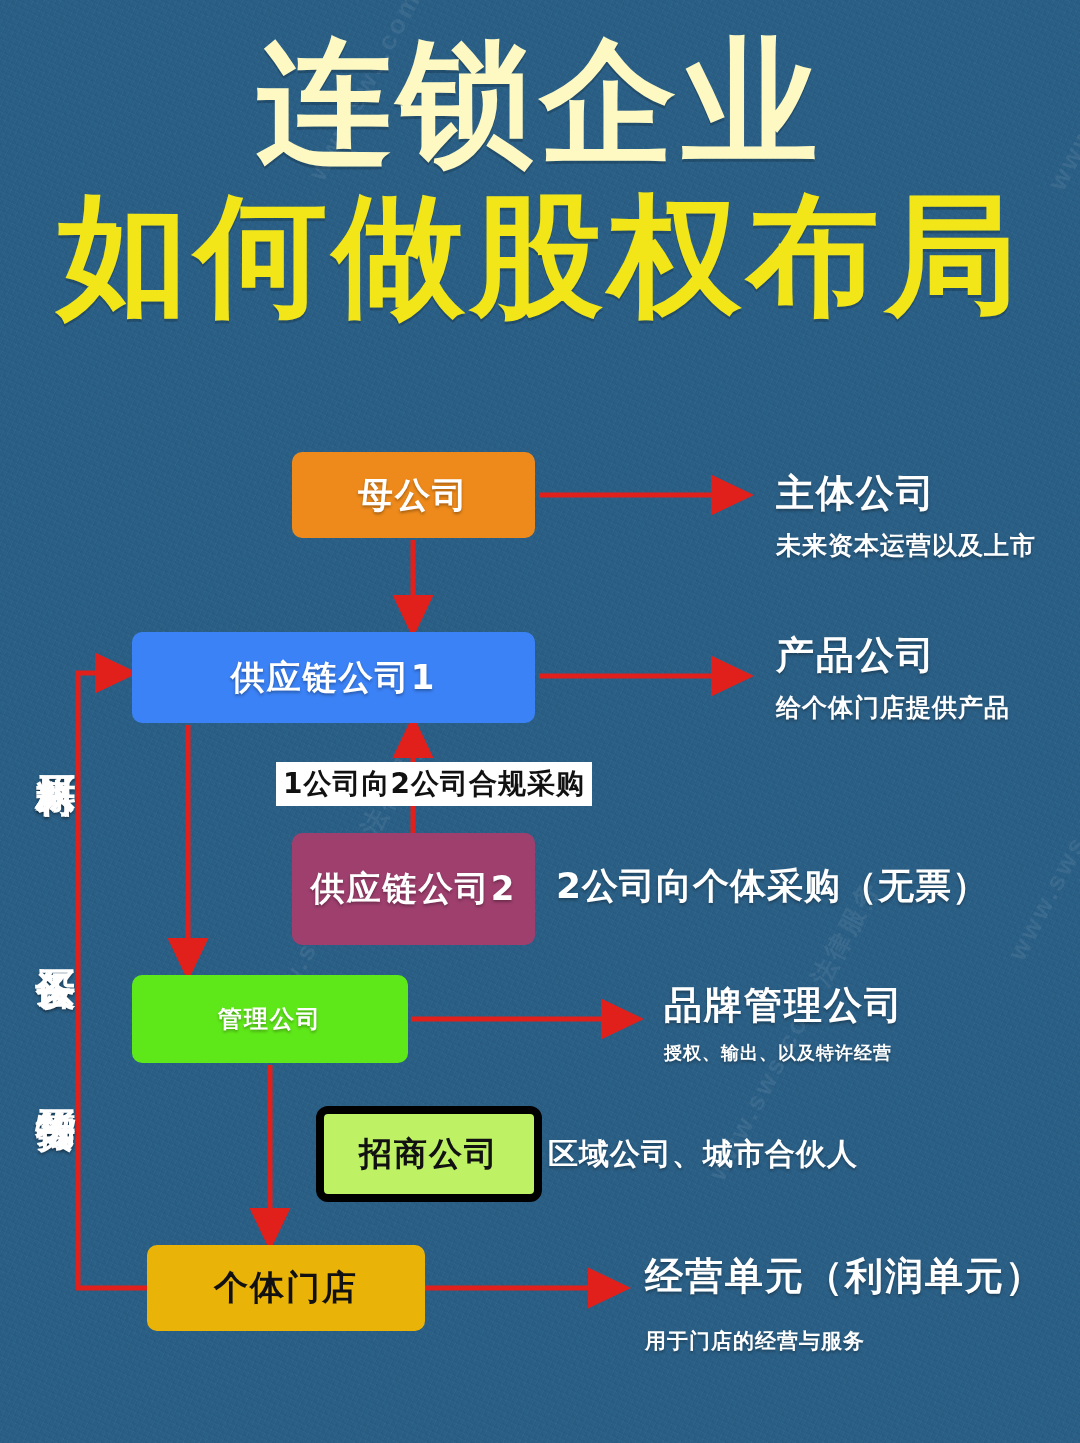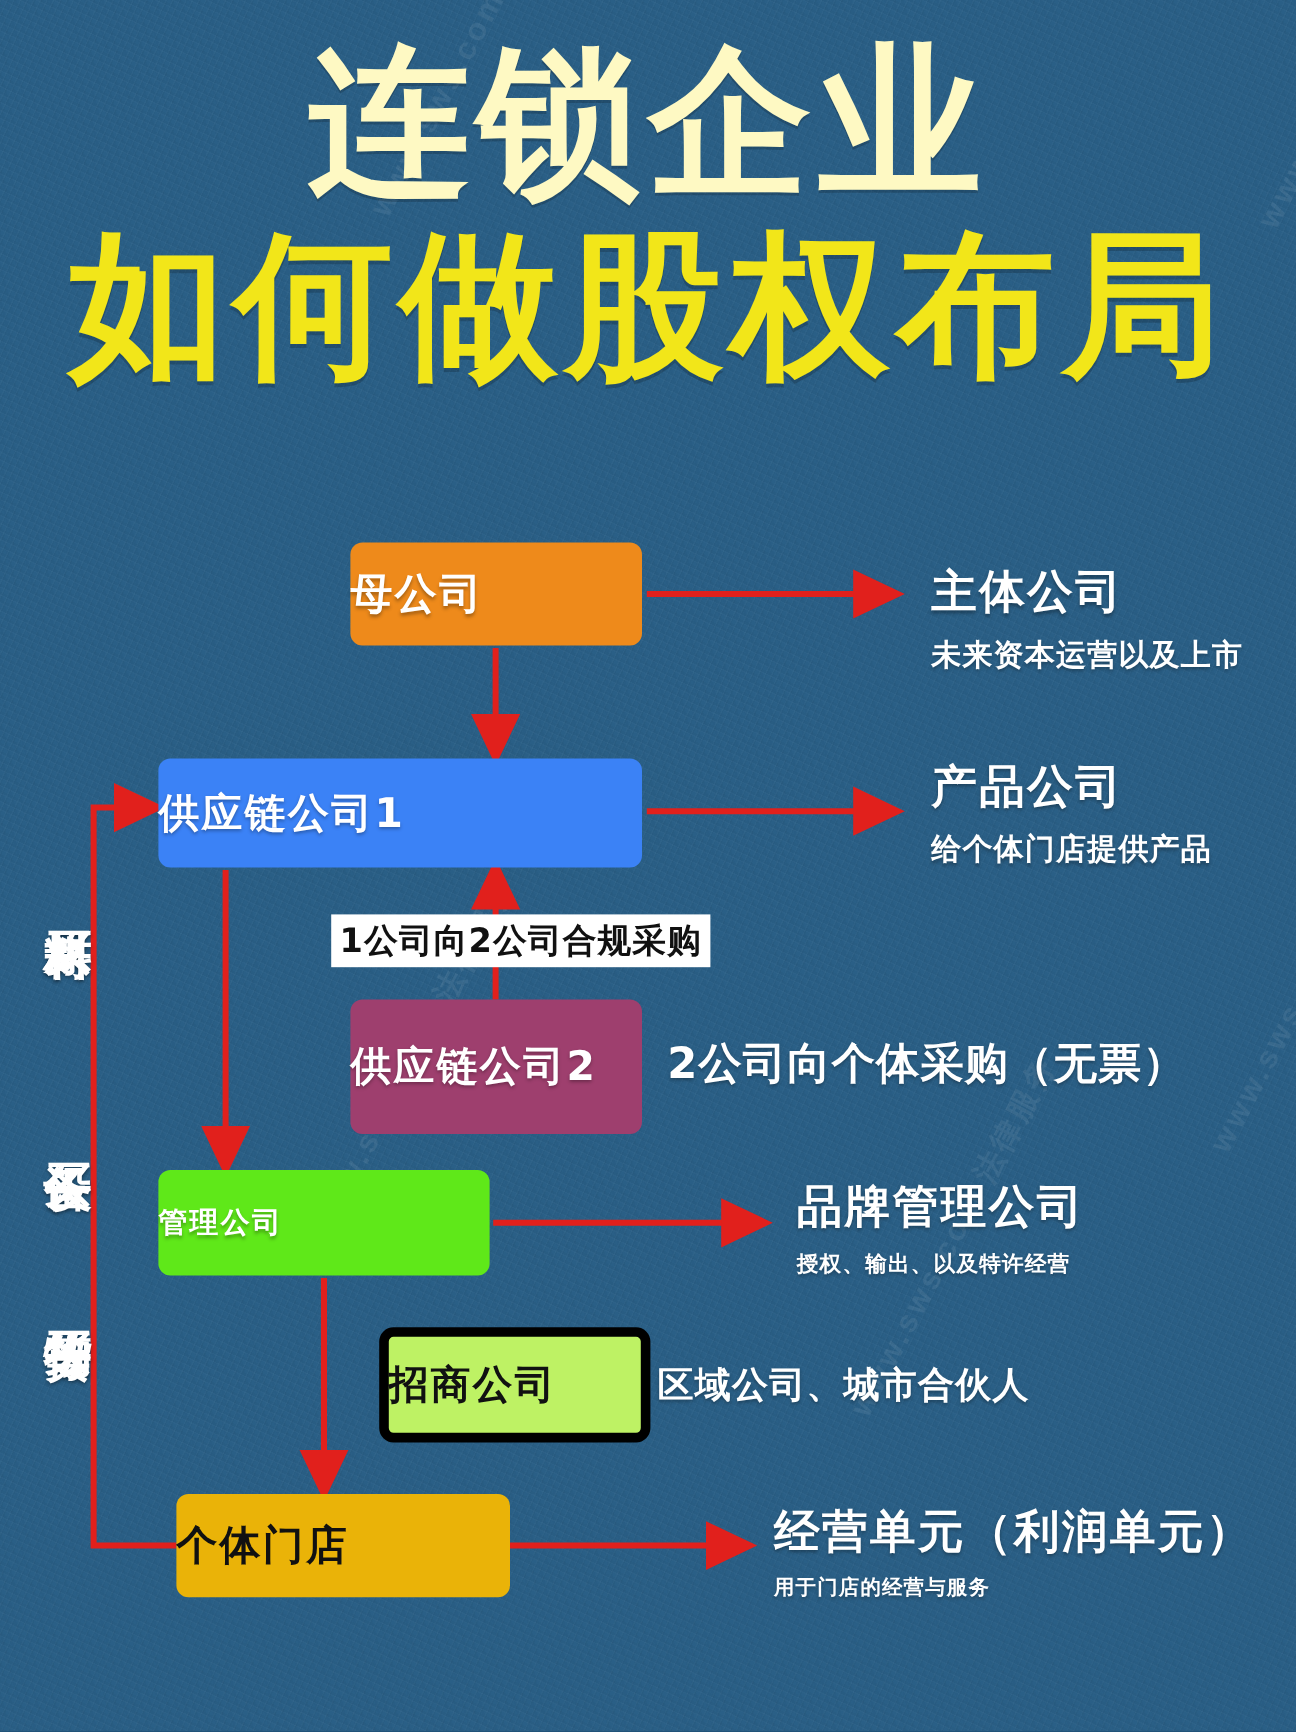--- a/index.html
+++ b/index.html
@@ -72,20 +72,21 @@
     left: 0; top: 0;
     width: 1080px; height: 1443px;
   }
   #wires { position: absolute; left:0; top:0; width:1080px; height:1443px; }
 
   
   .node {
     position: absolute;
     display: flex;
     align-items: center;
+    justify-content: center;
     border-radius: 10px;
     font-weight: 900;
     letter-spacing: 2px;
     box-sizing: border-box;
     font-family: "DejaVu Sans", "Liberation Sans", sans-serif;
   }
   .node.white-text {
     color: #ffffff;
     text-shadow: 0 2px 3px rgba(0,0,0,.30);
   }
@@ -125,21 +126,21 @@
   #ann-prod   { left:776px; top:630px; }
   #ann-prod   .head { font-size:38px; }
   #ann-prod   .sub  { font-size:25px; margin-top:10px; }
 
   #ann-brand  { left:664px; top:980px; }
   #ann-brand  .head { font-size:38px; }
   #ann-brand  .sub  { font-size:18px; margin-top:10px; }
 
   #ann-unit   { left:645px; top:1251px; }
   #ann-unit   .head { font-size:38px;text-align:right; }
-  #ann-unit   .sub  { font-size:17px; margin-top:9px; }
+  #ann-unit   .sub  { font-size:21px; margin-top:25px; }
 
   
   .inline-label {
     position: absolute;
     color: #ffffff;
     font-weight: 900;
     letter-spacing: 1px;
     white-space: nowrap;
     font-family: "DejaVu Sans", "Liberation Sans", sans-serif;
     text-shadow: 0 2px 3px rgba(0,0,0,.30);

